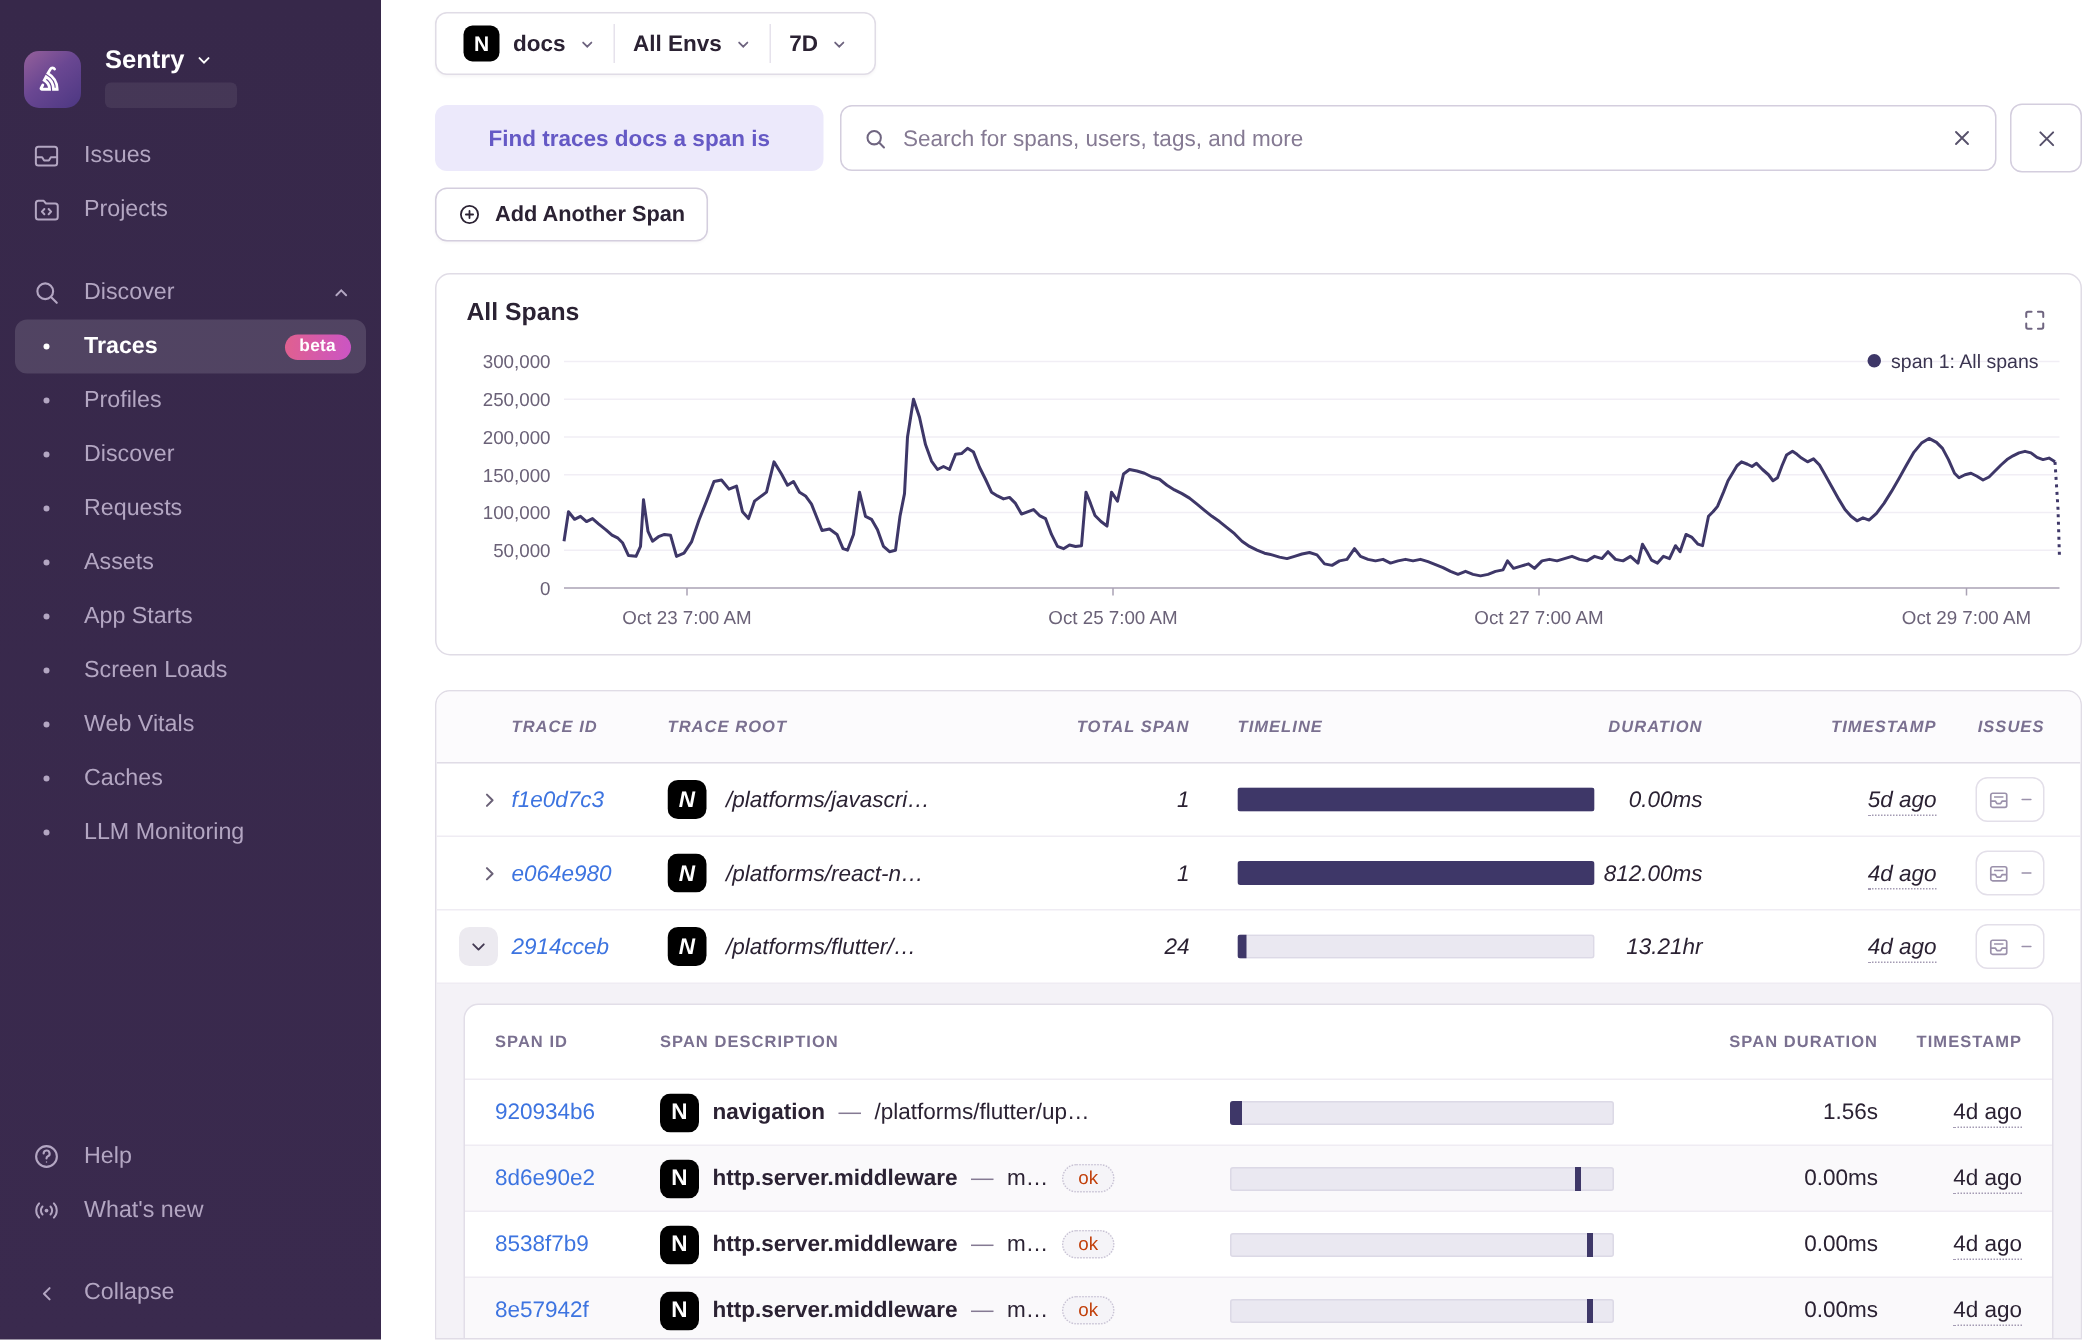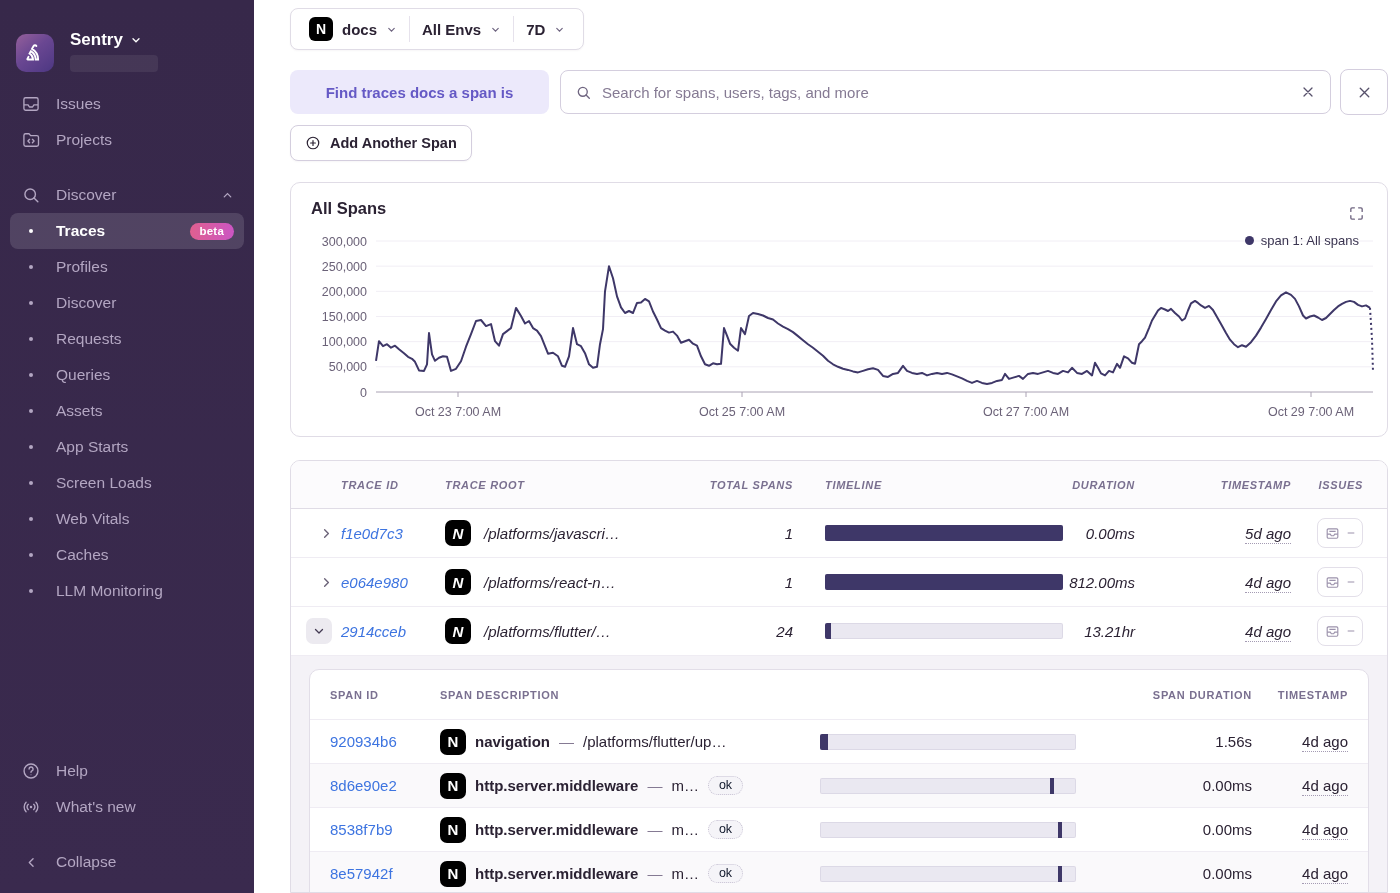--- a/index.html
+++ b/index.html
@@ -89,21 +89,21 @@
   .s-grid { display:grid; grid-template-columns:110px 380px 256px 176px 96px; align-items:center;
     padding:0 24px 0 20px; }
   .s-head { height:50px; border-bottom:1px solid #efecf3; }
   .s-head > div { font-size:11px; font-weight:700; letter-spacing:.7px; color:#7a7090; }
   .s-row { height:44px; border-bottom:1px solid #efecf3; font-size:15px; }
   .s-row:nth-child(odd) { background:#faf9fb; }
   .desc-cell { display:flex; align-items:center; gap:9px; overflow:hidden; white-space:nowrap; padding-right:14px; }
   .desc-op { font-weight:700; }
   .desc-dash { color:#857a93; }
   .ok-pill { border:1px dotted #c7c1d3; background:#f5f4f8; border-radius:20px; padding:1px 10px 2px;
-    font-size:12.5px; color:#0f172a; flex:none; }
+    font-size:12.5px; color:#c2410c; flex:none; }
   .sub-track { width:256px; }
   svg { display:block; }
 </style>
 </head>
 <body>
 
 <div class="sidebar">
   <div class="side-brand">
     <div class="brand-tile">
       <svg width="26" height="26" viewBox="0 0 24 24" fill="none" stroke="#fff" stroke-width="1.7" stroke-linecap="round">
@@ -174,26 +174,20 @@
       <span class="nav-icon">
           <span class="nav-bullet"></span>
         </span>
       <span>Discover</span>
     </div>
     <div class="nav-item">
       <span class="nav-icon">
           <span class="nav-bullet"></span>
         </span>
       <span>Requests</span>
-    </div>
-    <div class="nav-item">
-      <span class="nav-icon">
-          <span class="nav-bullet"></span>
-        </span>
-      <span>Queries</span>
     </div>
     <div class="nav-item">
       <span class="nav-icon">
           <span class="nav-bullet"></span>
         </span>
       <span>Assets</span>
     </div>
     <div class="nav-item">
       <span class="nav-icon">
           <span class="nav-bullet"></span>
@@ -348,21 +342,21 @@
       <span class="legend-dot"></span>
       <span>span 1: All spans</span>
     </div>
   </div>
 
   <div class="panel table-panel">
     <div class="t-grid t-head">
       <div></div>
       <div>TRACE ID</div>
       <div>TRACE ROOT</div>
-      <div class="al-r">TOTAL SPANS</div>
+      <div class="al-r">TOTAL SPAN</div>
       <div></div>
       <div>TIMELINE</div>
       <div class="al-r">DURATION</div>
       <div class="al-r">TIMESTAMP</div>
       <div class="al-r">ISSUES</div>
     </div>
 
     <div class="t-grid t-row">
       <span class="row-chev icon-btn">
         <svg width="15" height="15" viewBox="0 0 24 24" fill="none" stroke="#6b6278" stroke-width="2.2" stroke-linecap="round" stroke-linejoin="round">

